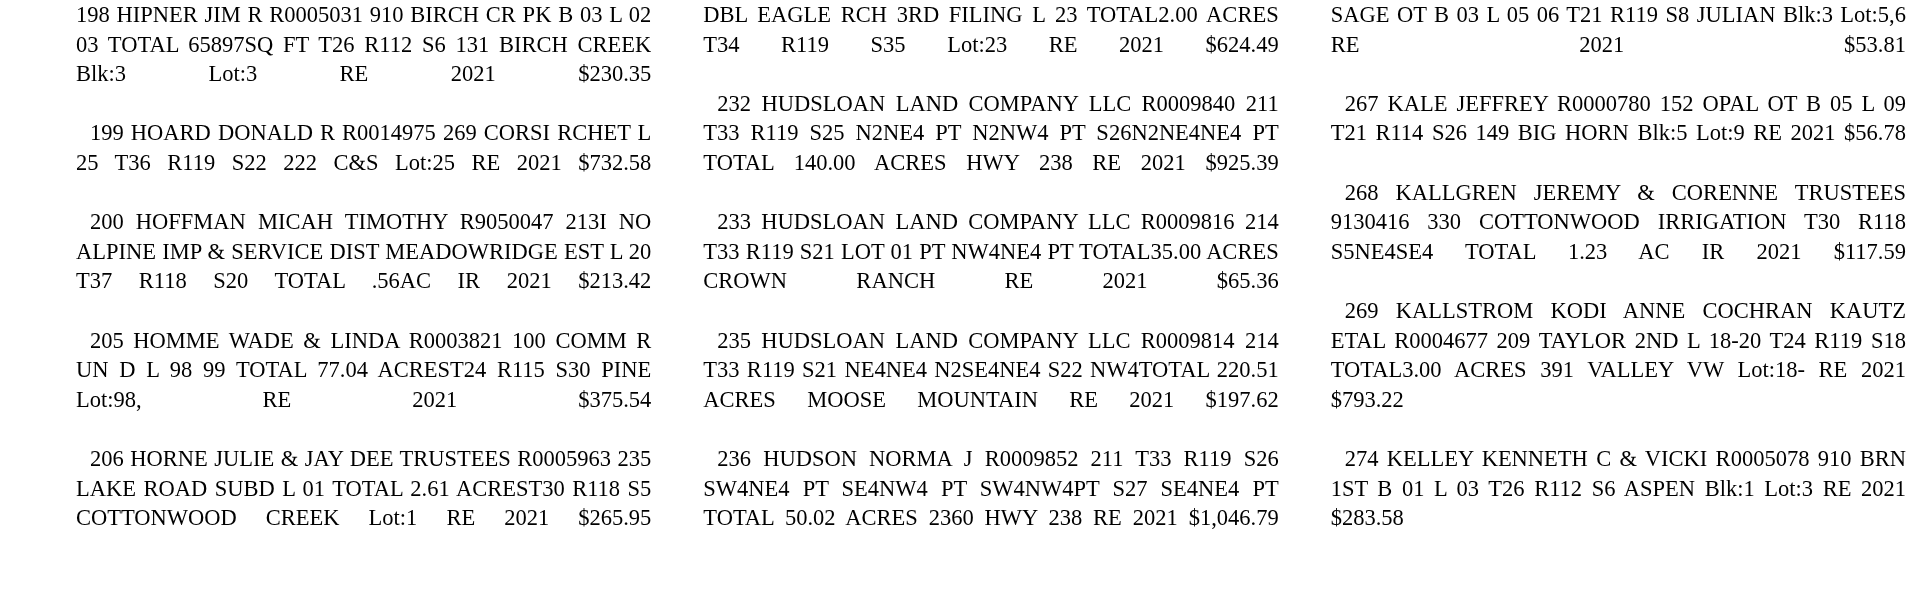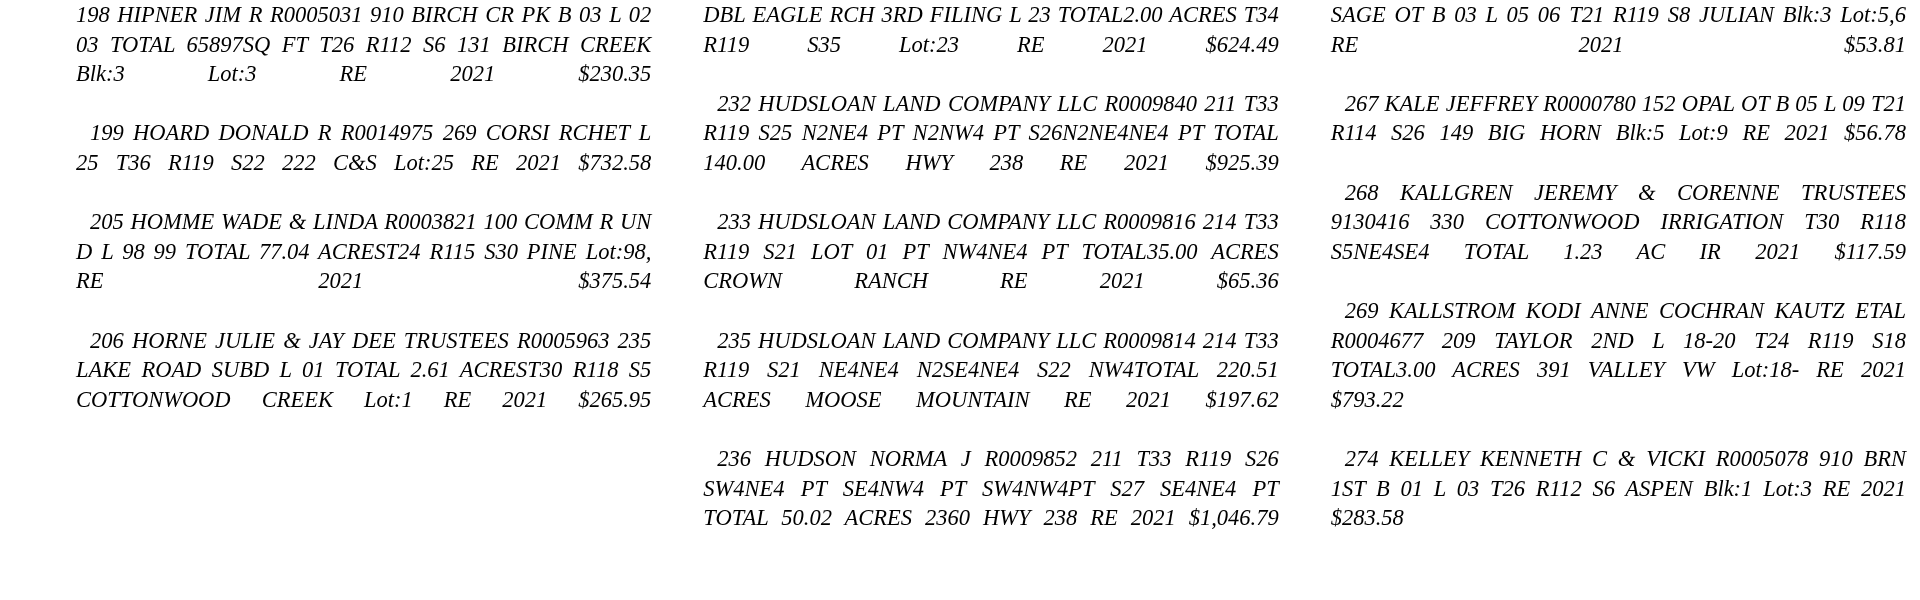--- a/index.html
+++ b/index.html
@@ -41,21 +41,20 @@
   .entry {
     font-size: 22.5px;
     line-height: 29.6px;
     text-align: justify;
     text-justify: inter-word;
     margin: 0;
     padding: 0;
     text-indent: 0;
     hyphens: none;
     word-spacing: 0.5px;
-    font-style: italic;
   }
   .entry.first-partial {
     text-indent: 0;
   }
   .entry.indented {
     text-indent: 14px;
   }
   
   .entry:after {
     content: "";
@@ -65,20 +64,21 @@
 </style>
 </head>
 <body>
 
 <div class="page">
   <div class="columns">
 
     <div class="column col-1">
       <p class="entry first-partial">198 HIPNER JIM R R0005031 910 BIRCH CR PK B 03 L 02 03 TOTAL 65897SQ FT T26 R112 S6 131 BIRCH CREEK Blk:3   Lot:3  RE 2021 $230.35</p>
       <p class="entry indented">199 HOARD DONALD R R0014975 269 CORSI RCHET L 25 T36 R119 S22 222 C&amp;S Lot:25 RE 2021 $732.58</p>
+      <p class="entry indented">200 HOFFMAN MICAH TIMOTHY R9050047 213I NO ALPINE IMP &amp; SERVICE DIST MEADOWRIDGE EST L 20 T37 R118 S20   TOTAL .56AC IR 2021 $213.42</p>
       <p class="entry indented">205 HOMME WADE &amp; LINDA R0003821 100 COMM R UN D L 98 99 TOTAL 77.04 ACREST24 R115 S30 PINE  Lot:98, RE 2021 $375.54</p>
       <p class="entry indented">206 HORNE JULIE &amp; JAY DEE TRUSTEES R0005963 235 LAKE ROAD SUBD L 01 TOTAL 2.61 ACREST30 R118 S5 COTTONWOOD CREEK  Lot:1   RE 2021 $265.95</p>
 
     </div>
 
     <div class="column col-2">
       <p class="entry first-partial">DBL EAGLE RCH 3RD FILING L  23  TOTAL2.00  ACRES T34 R119 S35  Lot:23  RE 2021 $624.49</p>
       <p class="entry indented">232  HUDSLOAN  LAND  COMPANY  LLC  R0009840  211 T33 R119 S25 N2NE4 PT N2NW4 PT   S26N2NE4NE4 PT TOTAL 140.00 ACRES HWY 238 RE 2021 $925.39</p>
       <p class="entry indented">233 HUDSLOAN LAND COMPANY LLC R0009816 214 T33 R119 S21 LOT 01 PT NW4NE4 PT TOTAL35.00 ACRES CROWN RANCH RE 2021 $65.36</p>
       <p class="entry indented">235  HUDSLOAN  LAND  COMPANY  LLC  R0009814  214 T33  R119  S21  NE4NE4  N2SE4NE4    S22  NW4TOTAL 220.51 ACRES MOOSE MOUNTAIN RE 2021 $197.62</p>

